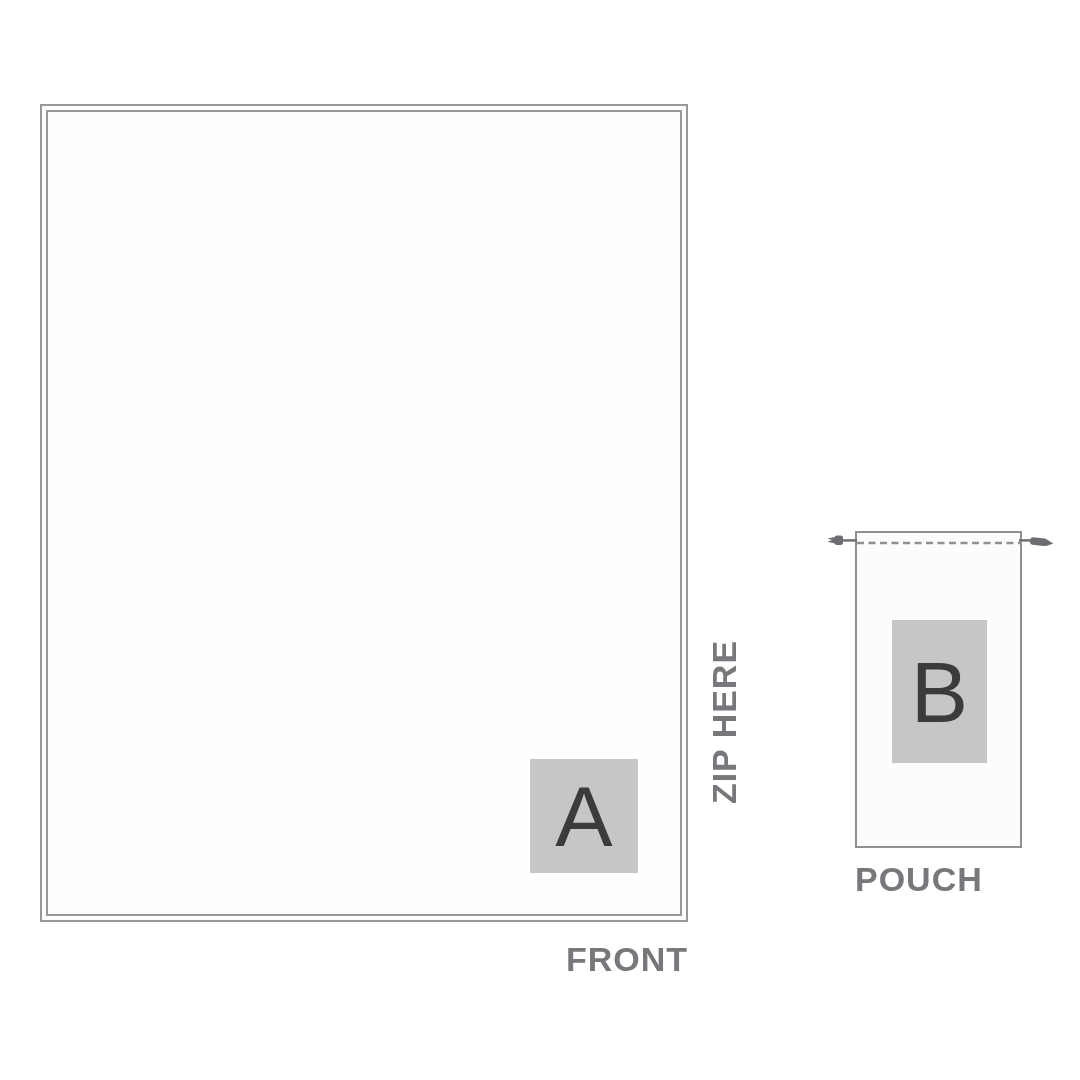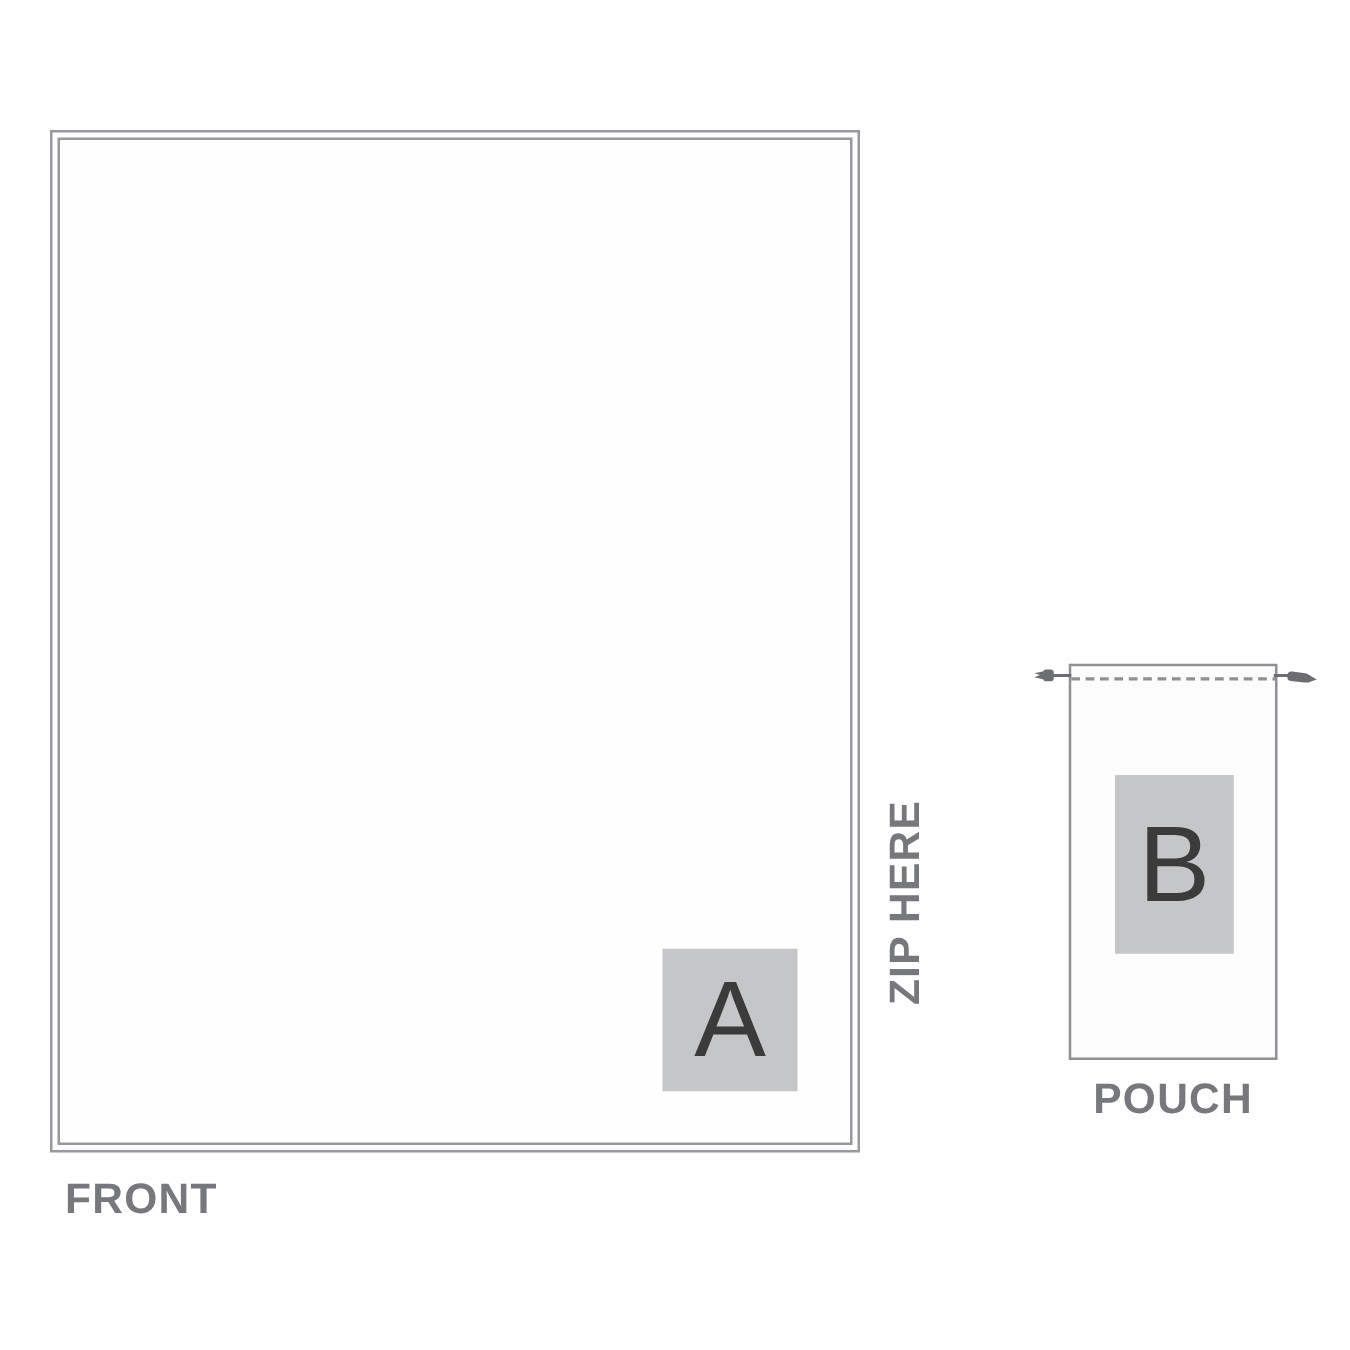--- a/index.html
+++ b/index.html
@@ -43,22 +43,22 @@
   .marker-b { left: 892px; top: 620px; width: 95px;  height: 143px; }
 
   
   .label {
     color: #77787b;
     font-weight: 700;
     font-size: 34px;
     letter-spacing: 1px;
     line-height: 1;
   }
-  .front-label { left: 52px;  top: 942px; width: 648px; text-align: left; }
-  .pouch-label { left: 855px; top: 862px; width: 167px; text-align: center; }
+  .front-label { left: 40px;  top: 942px; width: 648px; text-align: right; }
+  .pouch-label { left: 855px; top: 862px; width: 167px; }
   .zip-label {
     left: 724px; top: 722px;
     transform: translate(-50%, -50%) rotate(-90deg);
     white-space: nowrap;
   }
 
   
   .pouch {
     left: 855px; top: 531px;
     width: 167px; height: 317px;

